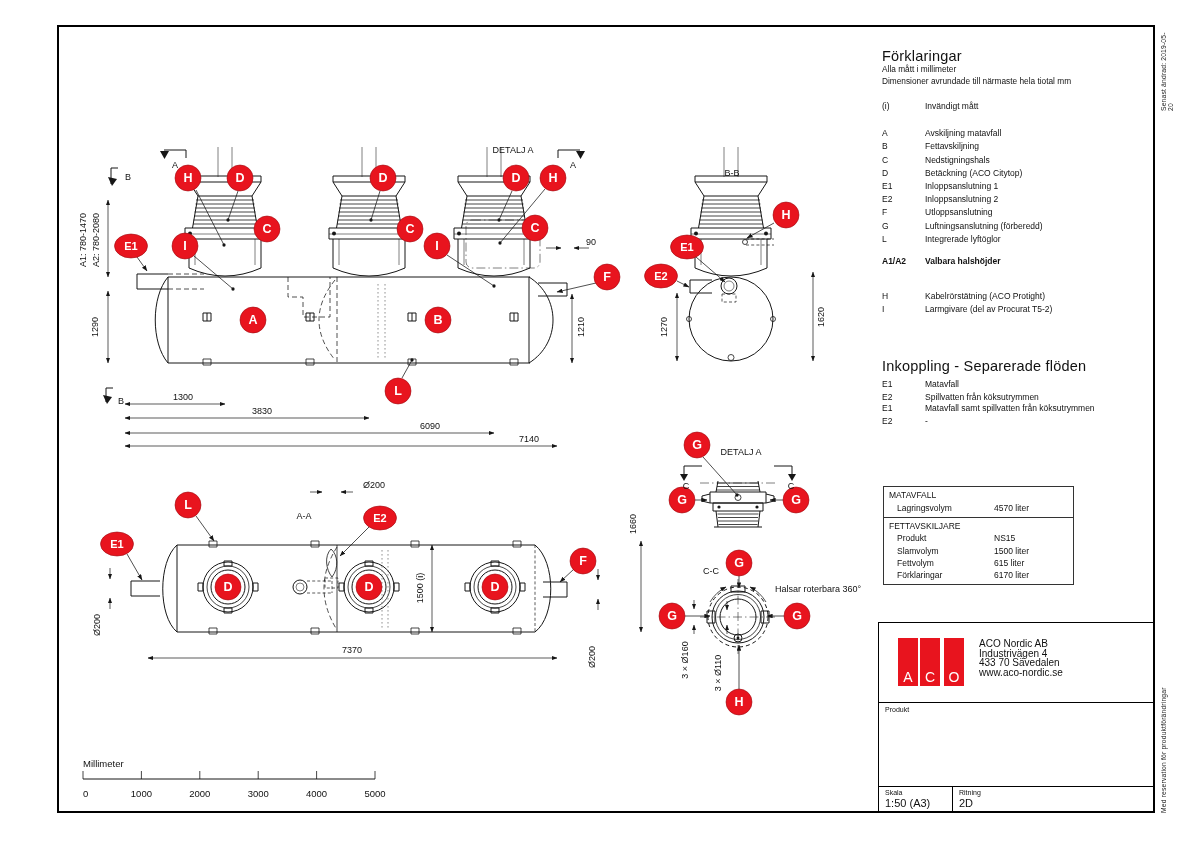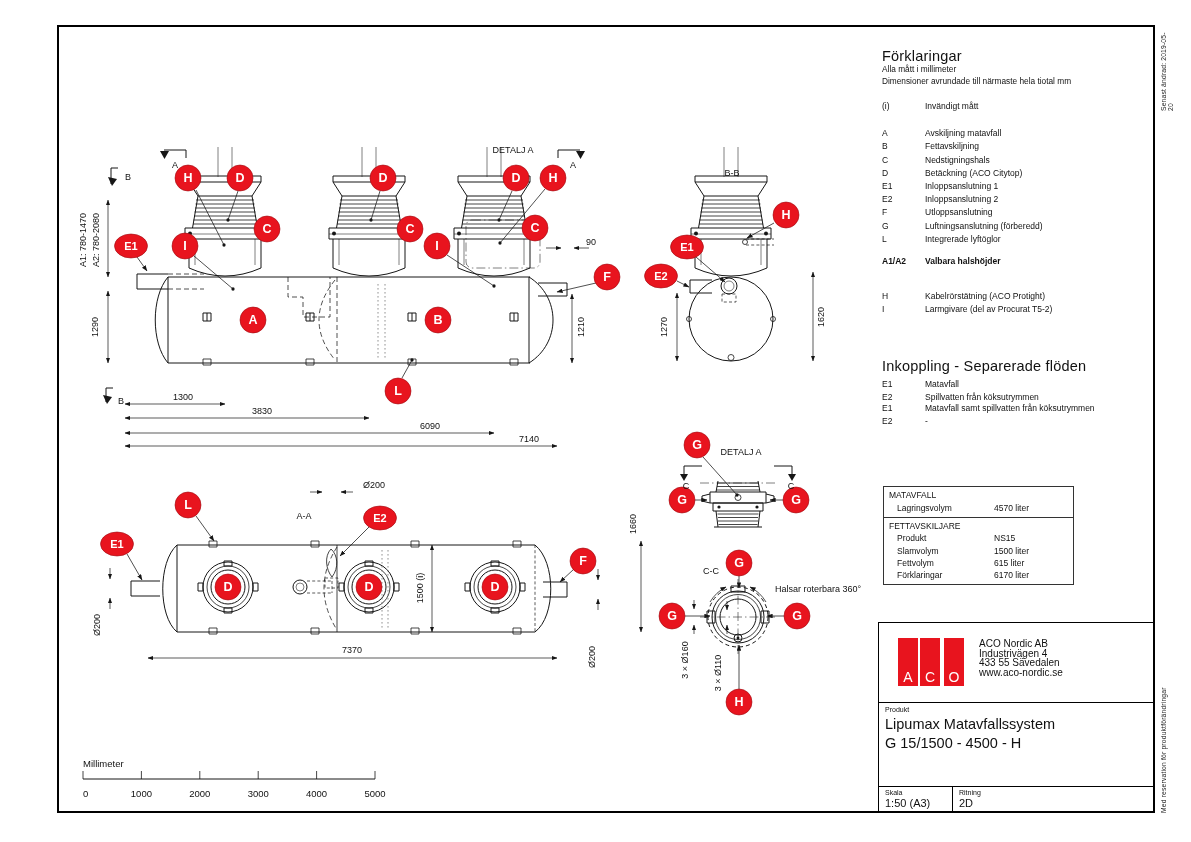--- a/index.html
+++ b/index.html
@@ -538,30 +538,26 @@
         </div>
       <div class="logo-rect" style="left: 41px; background: rgb(232, 20, 30);">
           <span>C</span>
         </div>
       <div class="logo-rect" style="left: 65px; background: rgb(232, 20, 30);">
           <span>O</span>
         </div>
       <div id="tb-company">
           <div>ACO Nordic AB</div>
           <div>Industrivägen 4</div>
-          <div>433 55  Sävedalen</div>
+          <div>433 70  Sävedalen</div>
           <div>www.aco-nordic.se</div>
         </div>
     </div>
     <div id="tb-prod-row">
       <div id="tb-prod-label" class="tb-small">Produkt</div>
-      <div id="tb-prod-name">
-        <div>Lipumax Matavfallssystem</div>
-        <div>G 15/1500 - 4500 - H</div>
-      </div>
     </div>
     <div id="tb-bottom">
       <div id="tb-skala">
         <div class="tb-small">Skala</div>
         <div class="tb-val">1:50 (A3)</div>
       </div>
       <div id="tb-ritning">
         <div class="tb-small">Ritning</div>
         <div class="tb-val">2D</div>
       </div>

